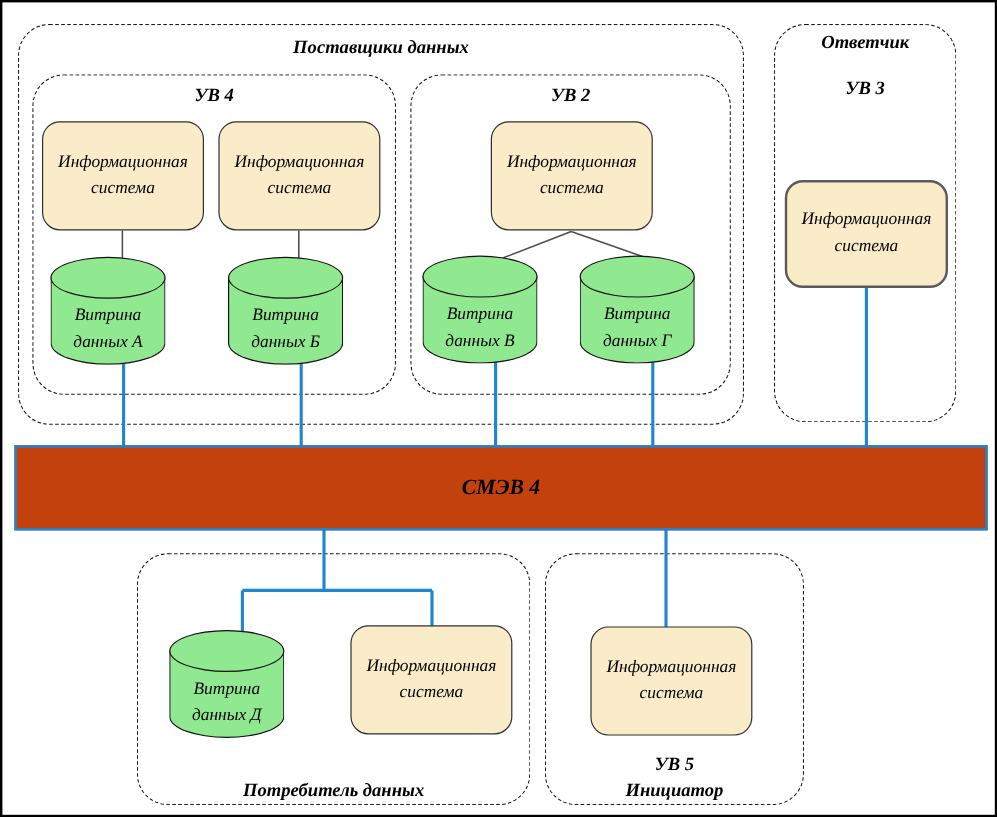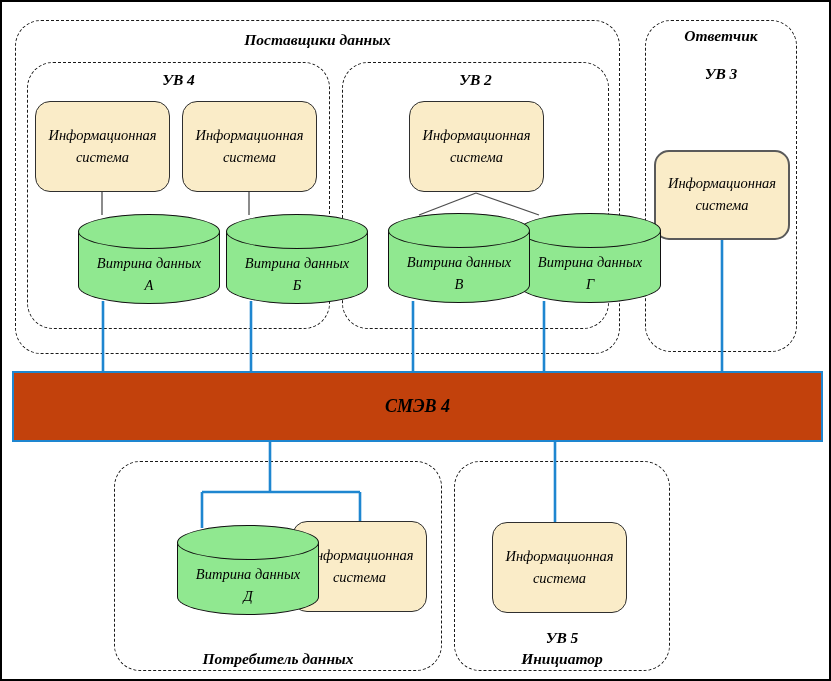--- a/index.html
+++ b/index.html
@@ -46,21 +46,21 @@
     border:1.4px solid #2f2f2f;
     border-radius:15px;
     display:flex; align-items:center; justify-content:center;
     text-align:center;
     font-size:14.5px; line-height:1.5;
     padding:11px 10px;
     z-index:3;
   }
   .isbox.thick { border-width:2.2px; border-color:#5a5a5a; }
   
-  .cyl { position:absolute; width:142px; height:90px; z-index:3;margin-left:36px; }
+  .cyl { position:absolute; width:96px; height:90px; z-index:3; }
   .cyl-body {
     position:absolute; left:0; top:17px; width:100%; height:73px;
     background:#90e890;
     border:1.4px solid #111;
     border-top:none;
     border-radius:0 0 50% 50% / 0 0 18px 18px;
   }
   .cyl-lid {
     position:absolute; left:0; top:0; width:100%; height:35px;
     background:#90e890;

